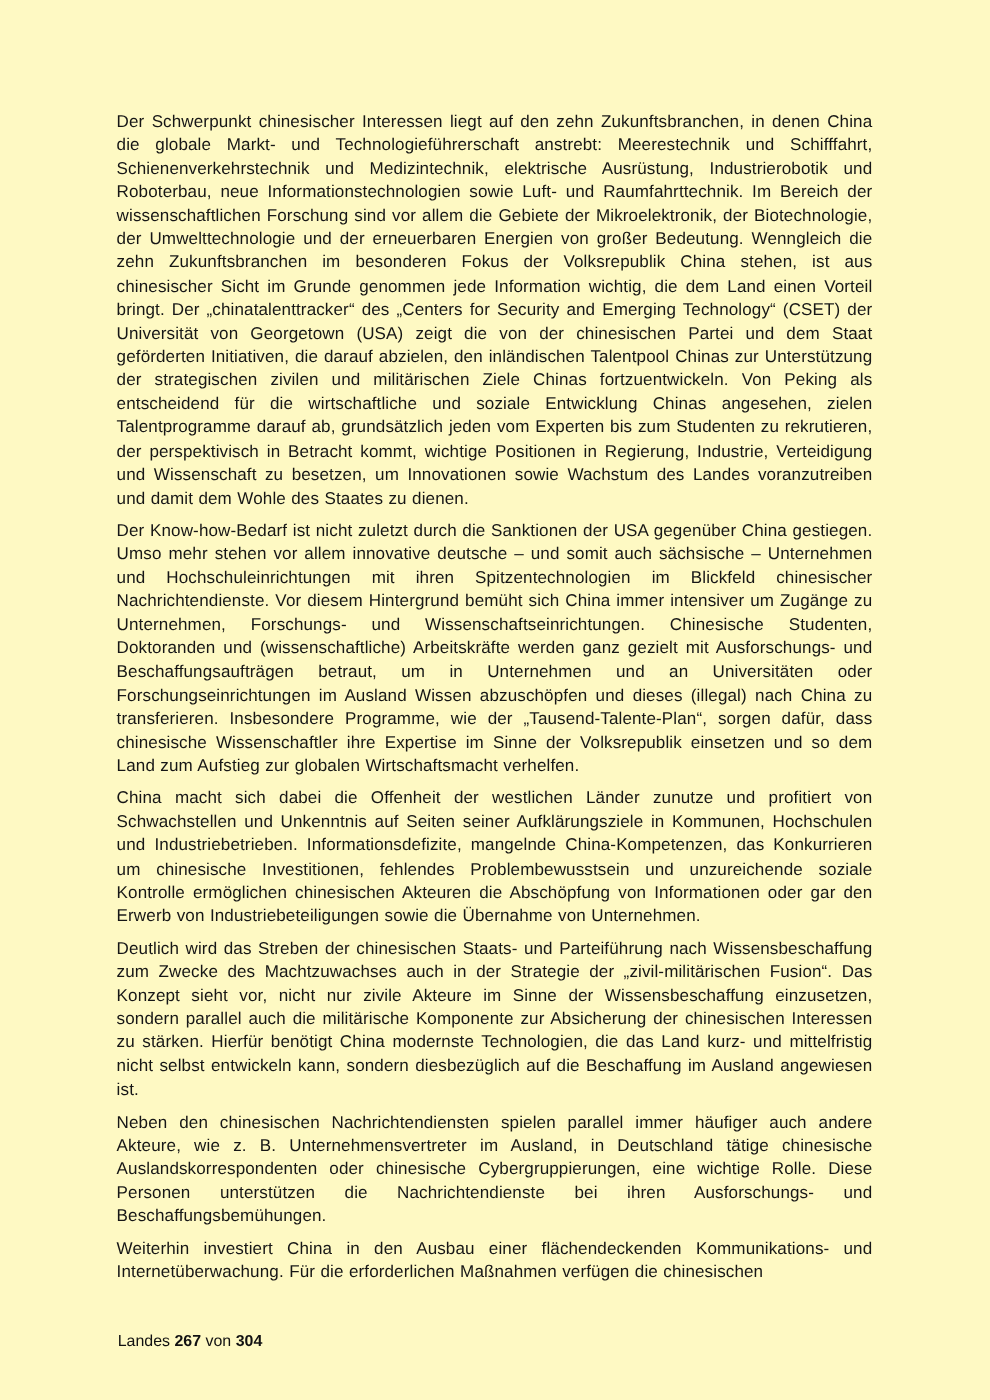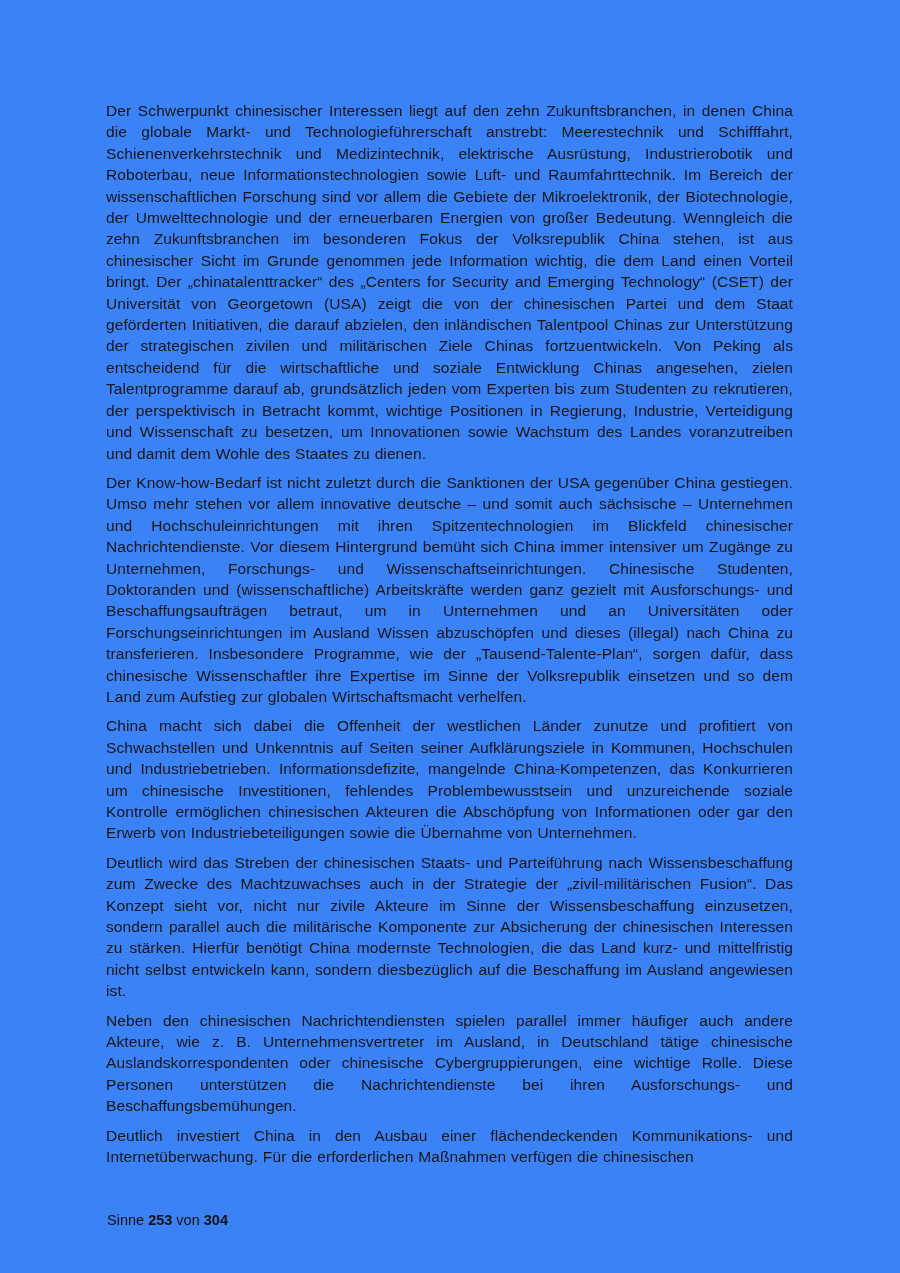--- a/index.html
+++ b/index.html
@@ -11,21 +11,21 @@
     width: 900px;
     height: 1273px;
     position: relative;
     font-family: "Liberation Sans", sans-serif;
     color: #161616;
     overflow: hidden;
   }
   .page {
     position: absolute;
     inset: 0;
-    background: #3b82f6;
+    background: #fef9c3;
     padding-left: 21px;
   }
   .content {
     position: absolute;
     left: 106px;
     top: 100px;
     width: 687px;
   }
   .content p {
     margin: 0 0 8px 0;
@@ -51,23 +51,23 @@
 <body>
 
 <div class="page">
 
   <main class="content">
     <p>Der Schwerpunkt chinesischer Interessen liegt auf den zehn Zukunftsbranchen, in denen China die globale Markt- und Technologieführerschaft anstrebt: Meerestechnik und Schifffahrt, Schienenverkehrstechnik und Medizintechnik, elektrische Ausrüstung, Industrierobotik und Roboterbau, neue Informationstechnologien sowie Luft- und Raumfahrttechnik. Im Bereich der wissenschaftlichen Forschung sind vor allem die Gebiete der Mikroelektronik, der Biotechnologie, der Umwelttechnologie und der erneuerbaren Energien von großer Bedeutung. Wenngleich die zehn Zukunftsbranchen im besonderen Fokus der Volksrepublik China stehen, ist aus chinesischer Sicht im Grunde genommen jede Information wichtig, die dem Land einen Vorteil bringt. Der „chinatalenttracker“ des „Centers for Security and Emerging Technology“ (CSET) der Universität von Georgetown (USA) zeigt die von der chinesischen Partei und dem Staat geförderten Initiativen, die darauf abzielen, den inländischen Talentpool Chinas zur Unterstützung der strategischen zivilen und militärischen Ziele Chinas fortzuentwickeln. Von Peking als entscheidend für die wirtschaftliche und soziale Entwicklung Chinas angesehen, zielen Talentprogramme darauf ab, grundsätzlich jeden vom Experten bis zum Studenten zu rekrutieren, der perspektivisch in Betracht kommt, wichtige Positionen in Regierung, Industrie, Verteidigung und Wissenschaft zu besetzen, um Innovationen sowie Wachstum des Landes voranzutreiben und damit dem Wohle des Staates zu dienen.</p>
     <p>Der Know-how-Bedarf ist nicht zuletzt durch die Sanktionen der USA gegenüber China gestiegen. Umso mehr stehen vor allem innovative deutsche – und somit auch sächsische – Unternehmen und Hochschuleinrichtungen mit ihren Spitzentechnologien im Blickfeld chinesischer Nachrichtendienste. Vor diesem Hintergrund bemüht sich China immer intensiver um Zugänge zu Unternehmen, Forschungs- und Wissenschaftseinrichtungen. Chinesische Studenten, Doktoranden und (wissenschaftliche) Arbeitskräfte werden ganz gezielt mit Ausforschungs- und Beschaffungsaufträgen betraut, um in Unternehmen und an Universitäten oder Forschungseinrichtungen im Ausland Wissen abzuschöpfen und dieses (illegal) nach China zu transferieren. Insbesondere Programme, wie der „Tausend-Talente-Plan“, sorgen dafür, dass chinesische Wissenschaftler ihre Expertise im Sinne der Volksrepublik einsetzen und so dem Land zum Aufstieg zur globalen Wirtschaftsmacht verhelfen.</p>
     <p>China macht sich dabei die Offenheit der westlichen Länder zunutze und profitiert von Schwachstellen und Unkenntnis auf Seiten seiner Aufklärungsziele in Kommunen, Hochschulen und Industriebetrieben. Informationsdefizite, mangelnde China-Kompetenzen, das Konkurrieren um chinesische Investitionen, fehlendes Problembewusstsein und unzureichende soziale Kontrolle ermöglichen chinesischen Akteuren die Abschöpfung von Informationen oder gar den Erwerb von Industriebeteiligungen sowie die Übernahme von Unternehmen.</p>
     <p>Deutlich wird das Streben der chinesischen Staats- und Parteiführung nach Wissensbeschaffung zum Zwecke des Machtzuwachses auch in der Strategie der „zivil-militärischen Fusion“. Das Konzept sieht vor, nicht nur zivile Akteure im Sinne der Wissensbeschaffung einzusetzen, sondern parallel auch die militärische Komponente zur Absicherung der chinesischen Interessen zu stärken. Hierfür benötigt China modernste Technologien, die das Land kurz- und mittelfristig nicht selbst entwickeln kann, sondern diesbezüglich auf die Beschaffung im Ausland angewiesen ist.</p>
     <p>Neben den chinesischen Nachrichtendiensten spielen parallel immer häufiger auch andere Akteure, wie z. B. Unternehmensvertreter im Ausland, in Deutschland tätige chinesische Auslandskorrespondenten oder chinesische Cybergruppierungen, eine wichtige Rolle. Diese Personen unterstützen die Nachrichtendienste bei ihren Ausforschungs- und Beschaffungsbemühungen.</p>
-    <p>Deutlich investiert China in den Ausbau einer flächendeckenden Kommunikations- und Internetüberwachung. Für die erforderlichen Maßnahmen verfügen die chinesischen</p>
+    <p>Weiterhin investiert China in den Ausbau einer flächendeckenden Kommunikations- und Internetüberwachung. Für die erforderlichen Maßnahmen verfügen die chinesischen</p>
   </main>
 
   <footer class="footer">
-    <span>Sinne</span>
-    <span class="bold">253</span>
+    <span>Landes</span>
+    <span class="bold">267</span>
     <span>von</span>
     <span class="bold">304</span>
   </footer>
 
 </div>
 
 </body></html>

